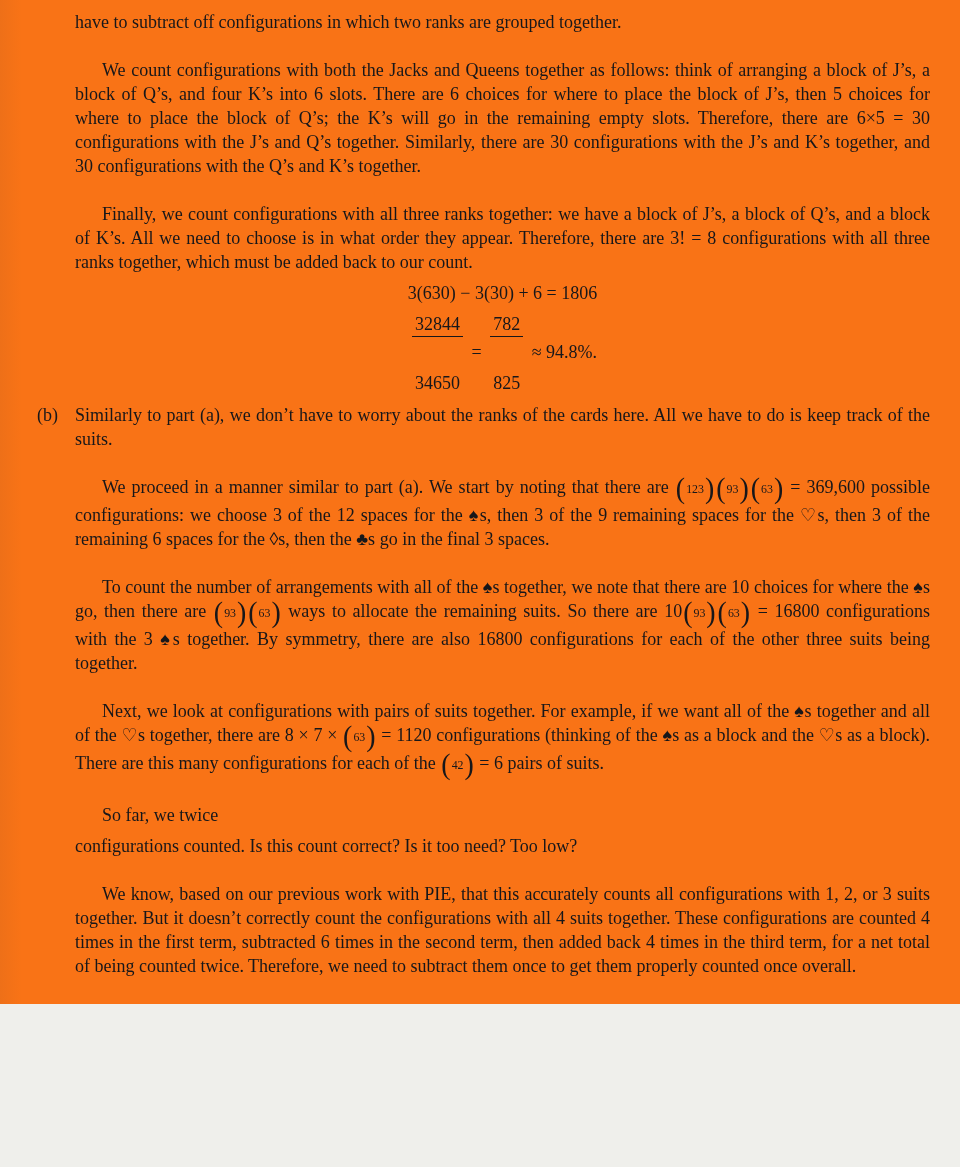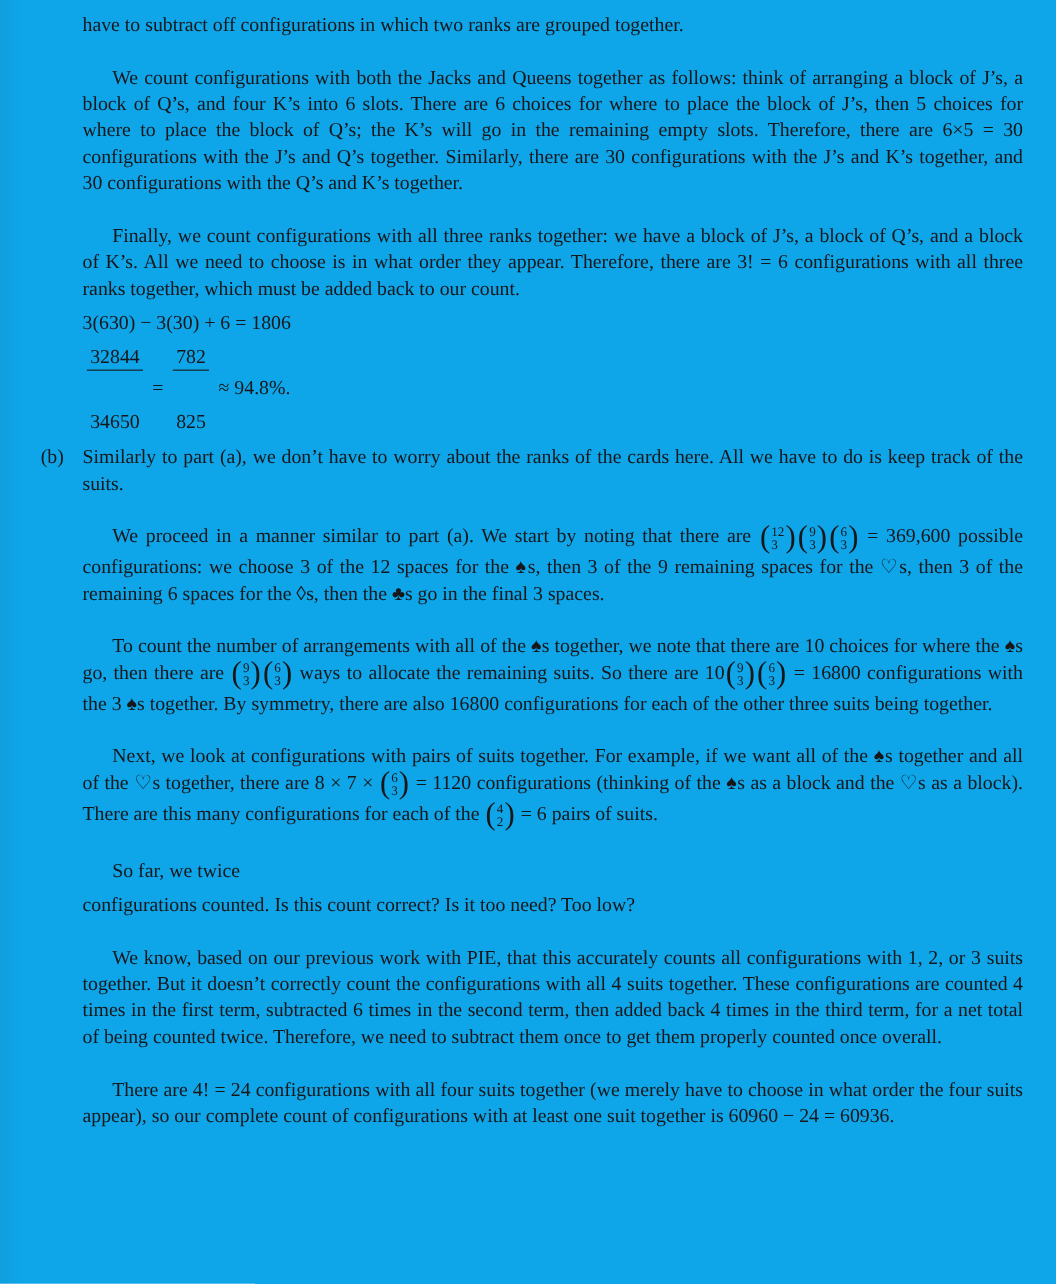--- a/index.html
+++ b/index.html
@@ -6,23 +6,23 @@
   body {
     width: 960px;
     height: 1167px;
     overflow: hidden;
     background: #efefeb;
   }
   .page {
     box-sizing: border-box;
     position: relative;
     width: 960px;
-    height: 1167px;
+    height: 1004px;
     padding: 10px 30px 0 75px;
-    background: #0ea5e9;
+    background: #f97316;
     font-family: "Liberation Serif", "DejaVu Serif", serif;
     font-size: 18px;
     line-height: 24px;
     color: #17171a;
   }
   
   .page::before {
     content: "";
     position: absolute;
     left: 0; top: 0; bottom: 0;
@@ -35,41 +35,41 @@
     text-align: justify;
     margin: 0 0 7px 0;
   }
   .para.indent { text-indent: 27px; margin-top: 24px; }
   .part-label {
     position: absolute;
     left: -38px;
     top: 0;
   }
   .equation {
-    text-align: left;
+    text-align: center;
     margin: 3px 0 9px 0;
   }
   .equation.tall { margin: 8px 0 10px 0; font-family: Liberation Serif, serif; }
   
   .binom {
     display: inline-flex;
     align-items: center;
     vertical-align: middle;
     line-height: 1;
     text-indent: 0;
     margin: 0 1px;
   }
   .binom .paren {
     font-size: 1.55em;
     line-height: 1;
     transform: scaleY(1.04);
   }
   .binom .bk {
     display: inline-flex;
-    flex-direction: column;
+    flex-direction: row;
     align-items: flex-start;
     font-size: 0.66em;
     line-height: 1.05;
     padding: 0 1px;
   }
   
   .frac {
     display: inline-flex;
     flex-direction: column;
     align-items: center;
@@ -84,21 +84,21 @@
   }
   .frac .den { padding-top: 1px; margin-top: 35px; }
 </style>
 </head>
 <body>
 
 <div class="page">
   <div>
       <div class="para">have to subtract off configurations in which two ranks are grouped together.</div>
       <div class="para indent">We count configurations with both the Jacks and Queens together as follows: think of arranging a block of J’s, a block of Q’s, and four K’s into 6 slots. There are 6 choices for where to place the block of J’s, then 5 choices for where to place the block of Q’s; the K’s will go in the remaining empty slots. Therefore, there are 6×5 = 30 configurations with the J’s and Q’s together. Similarly, there are 30 configurations with the J’s and K’s together, and 30 configurations with the Q’s and K’s together.</div>
-      <div class="para indent">Finally, we count configurations with all three ranks together: we have a block of J’s, a block of Q’s, and a block of K’s. All we need to choose is in what order they appear. Therefore, there are 3! = 6 configurations with all three ranks together, which must be added back to our count.</div>
+      <div class="para indent">Finally, we count configurations with all three ranks together: we have a block of J’s, a block of Q’s, and a block of K’s. All we need to choose is in what order they appear. Therefore, there are 3! = 8 configurations with all three ranks together, which must be added back to our count.</div>
       <div class="equation">3(630) − 3(30) + 6 = 1806</div>
       <div class="equation tall"><span class="frac">
           <span class="num">32844</span>
           <span class="den">34650</span>
         </span> = <span class="frac">
           <span class="num">782</span>
           <span class="den">825</span>
         </span> ≈ 94.8%.</div>
       <div class="para"><span class="part-label">(b)</span>Similarly to part (a), we don’t have to worry about the ranks of the cards here. All we have to do is keep track of the suits.</div>
       <div class="para indent">We proceed in a manner similar to part (a). We start by noting that there are <span class="binom">
@@ -163,15 +163,14 @@
           <span class="paren">(</span>
           <span class="bk">
             <span>4</span>
             <span>2</span>
           </span>
           <span class="paren">)</span>
         </span> = 6 pairs of suits.</div>
       <div class="para indent">So far, we twice</div>
       <div class="para">configurations counted. Is this count correct? Is it too need? Too low?</div>
       <div class="para indent">We know, based on our previous work with PIE, that this accurately counts all configurations with 1, 2, or 3 suits together. But it doesn’t correctly count the configurations with all 4 suits together. These configurations are counted 4 times in the first term, subtracted 6 times in the second term, then added back 4 times in the third term, for a net total of being counted twice. Therefore, we need to subtract them once to get them properly counted once overall.</div>
-      <div class="para indent">There are 4! = 24 configurations with all four suits together (we merely have to choose in what order the four suits appear), so our complete count of configurations with at least one suit together is 60960 − 24 = 60936.</div>
     </div>
 </div>
 
 </body></html>

